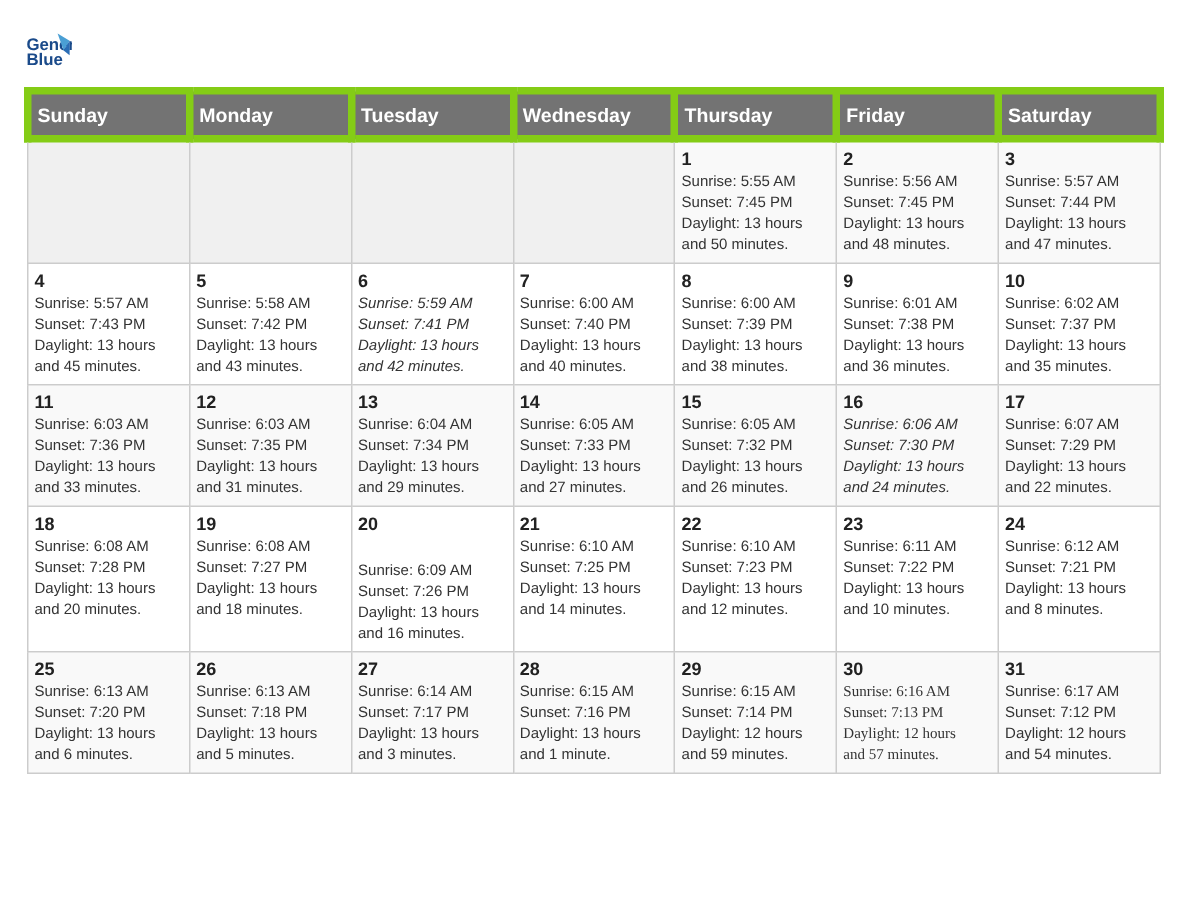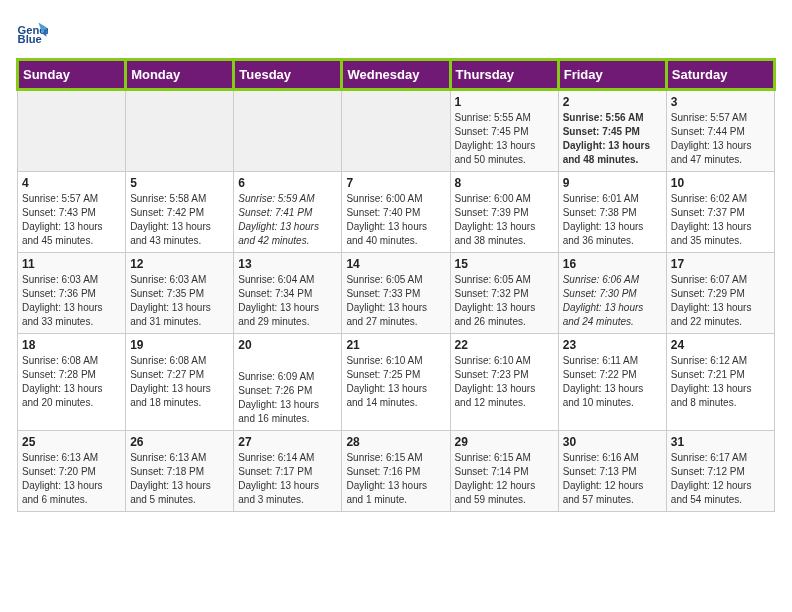--- a/index.html
+++ b/index.html
@@ -45,27 +45,27 @@
     .subtitle {
       font-size: 16px;
       color: #444;
     }
     table {
       width: 100%;
       border-collapse: collapse;
       font-size: 11px;
     }
     thead tr th {
-      background-color: #701a75;
+      background-color: #737373;
       color: #fff;
       padding: 6px 4px;
       text-align: left;
       font-size: 13px;
       font-weight: bold;
-      border: 3px solid #84cc16;
+      border: 5px solid #84cc16;
       margin-top: 45px;
     }
     tbody tr td {
       border: 1px solid #ccc;
       vertical-align: top;
       padding: 4px 4px;
       min-height: 80px;
       height: 80px;
       width: calc(100% / 7);
       background: #fff;
@@ -135,21 +135,21 @@
         <td class="empty-cell"></td>
         <td>
           <div class="day-number">1</div>
           <div class="day-info" style="white-space: pre-line;">Sunrise: 5:55 AM
 Sunset: 7:45 PM
 Daylight: 13 hours
 and 50 minutes.</div>
         </td>
         <td>
           <div class="day-number">2</div>
-          <div class="day-info" style="white-space: pre-line; font-weight: bold;">Sunrise: 5:56 AM
+          <div class="day-info" style="white-space: pre-line;">Sunrise: 5:56 AM
 Sunset: 7:45 PM
 Daylight: 13 hours
 and 48 minutes.</div>
         </td>
         <td>
           <div class="day-number">3</div>
           <div class="day-info" style="white-space: pre-line;">Sunrise: 5:57 AM
 Sunset: 7:44 PM
 Daylight: 13 hours
 and 47 minutes.</div>
@@ -339,21 +339,21 @@
         </td>
         <td>
           <div class="day-number">29</div>
           <div class="day-info" style="white-space: pre-line;">Sunrise: 6:15 AM
 Sunset: 7:14 PM
 Daylight: 12 hours
 and 59 minutes.</div>
         </td>
         <td>
           <div class="day-number">30</div>
-          <div class="day-info" style="white-space: pre-line;">Sunrise: 6:16 AM
+          <div class="day-info" style="white-space: pre-line; font-family: Liberation Serif, serif;">Sunrise: 6:16 AM
 Sunset: 7:13 PM
 Daylight: 12 hours
 and 57 minutes.</div>
         </td>
         <td>
           <div class="day-number">31</div>
           <div class="day-info" style="white-space: pre-line;">Sunrise: 6:17 AM
 Sunset: 7:12 PM
 Daylight: 12 hours
 and 54 minutes.</div>

